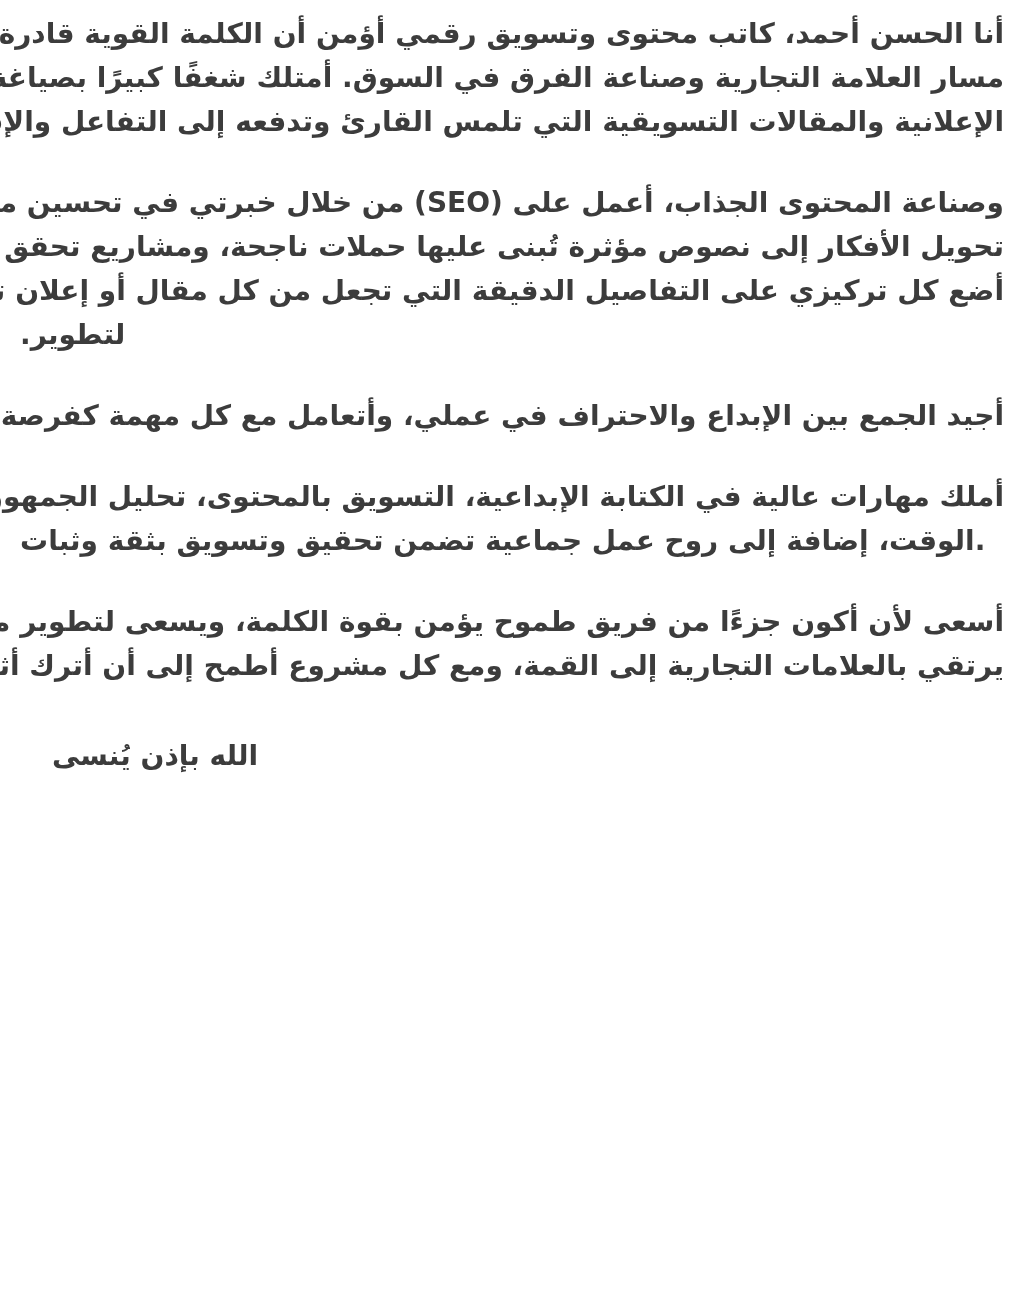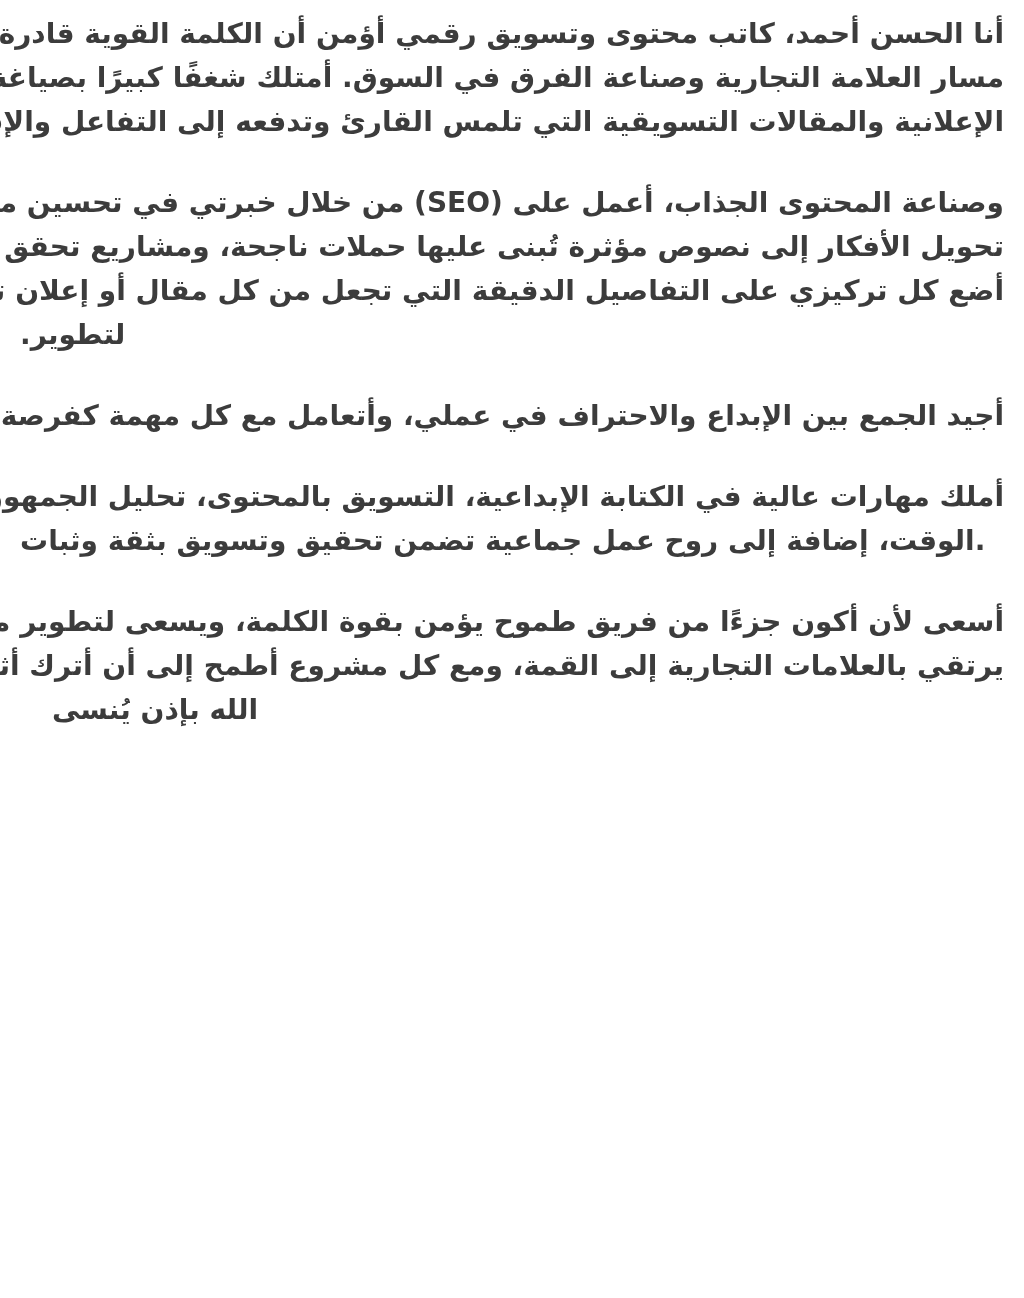--- a/index.html
+++ b/index.html
@@ -25,21 +25,21 @@
   .line {
     font-family: "DejaVu Sans", sans-serif;
     font-weight: 700;
     font-size: 28px;
     line-height: 44px;
     color: #3c3c3c;
     white-space: nowrap;
   }
   .align-right { text-align: right; }
   .align-left  { text-align: left; }
-  .indent-sm   { padding-left: 32px; }
+  .indent-sm   { padding-left: 32px; margin-top: 46px; }
 </style>
 </head>
 <body>
 
 <div class="page">
 
   <div class="para">
     <div class="line align-right" dir="rtl">أنا الحسن أحمد، كاتب محتوى وتسويق رقمي أؤمن أن الكلمة القوية قادرة على تغيير</div>
     <div class="line align-right" dir="rtl">مسار العلامة التجارية وصناعة الفرق في السوق. أمتلك شغفًا كبيرًا بصياغة النصوص</div>
     <div class="line align-right" dir="rtl">الإعلانية والمقالات التسويقية التي تلمس القارئ وتدفعه إلى التفاعل والإقناع.</div>

